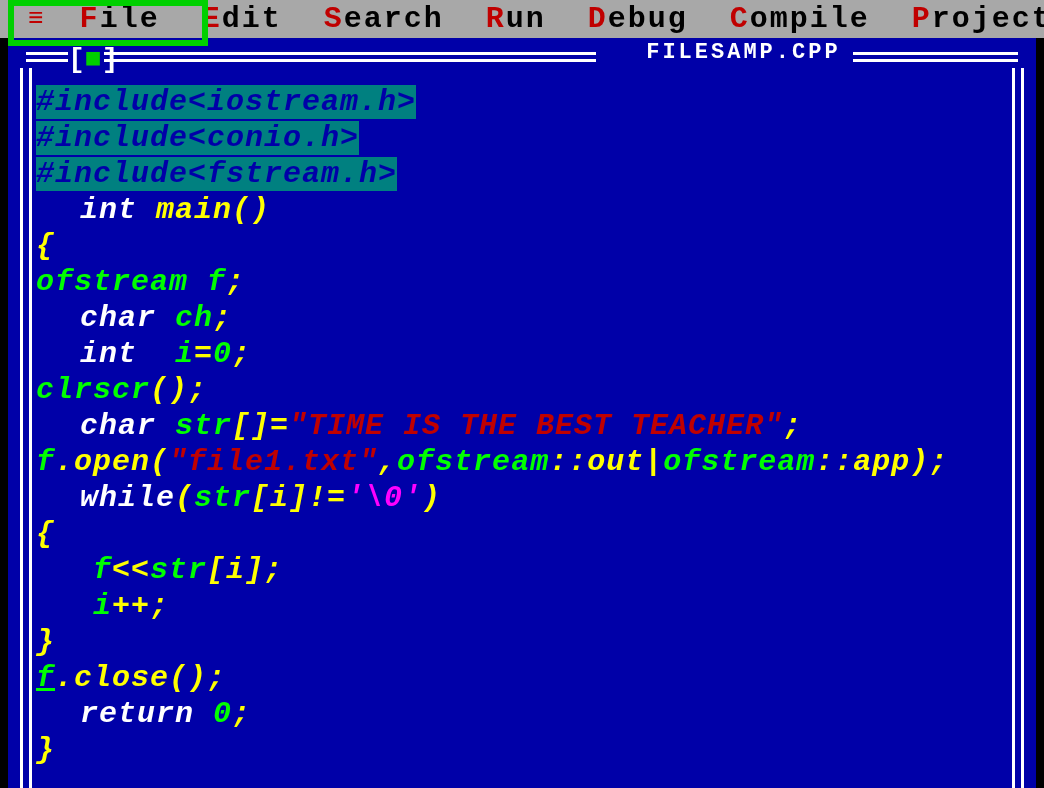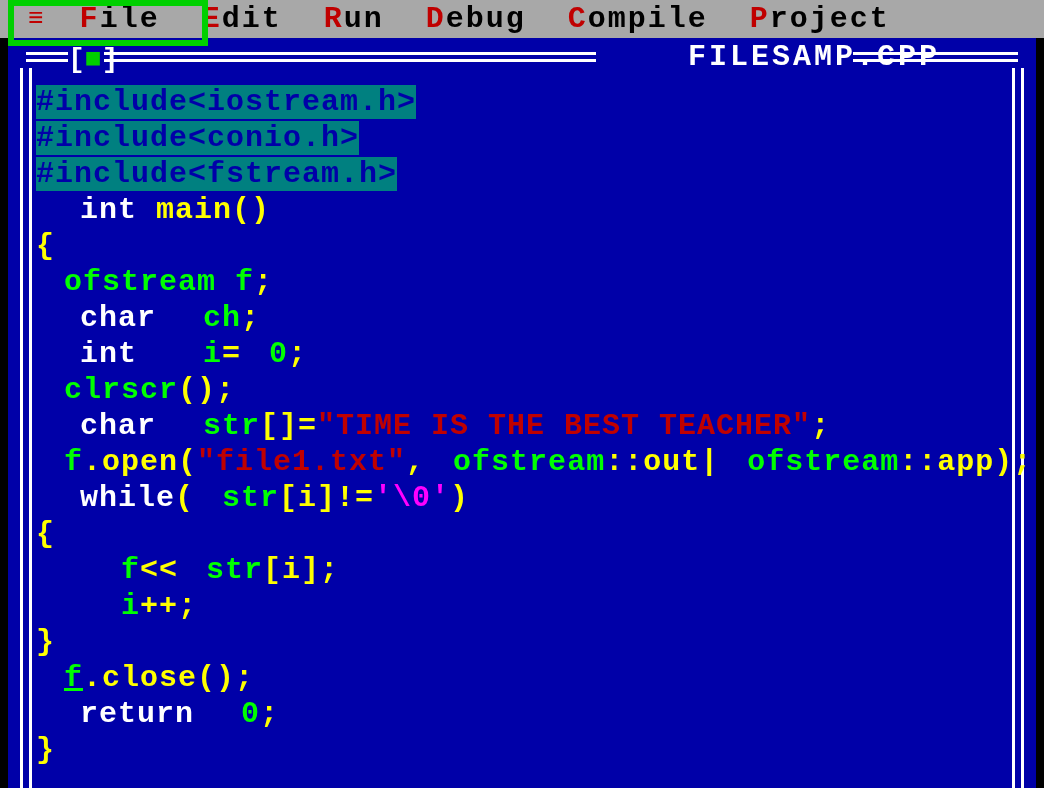--- a/index.html
+++ b/index.html
@@ -78,23 +78,23 @@
     position: absolute;
     top: 6px;
     left: 60px;
     color: #fff;
     font-size: 28px;
   }
   .close-box .inner { color: #00d000; }
   .title {
     position: absolute;
     top: 2px;
-    left: 659px;
+    left: 622px;
     color: #fff;
-    font-size: 30px;
+    font-size: 22px;
     letter-spacing: 3px;
     white-space: pre;
     text-align: center;
   }
   .frame-left, .frame-right {
     position: absolute;
     top: 30px;
     bottom: 0;
     width: 12px;
   }
@@ -103,38 +103,39 @@
   .code {
     position: absolute;
     top: 46px;
     left: 28px;
     right: 28px;
     font-size: 30px;
     line-height: 36px;
     letter-spacing: 1px;
     white-space: pre;
   }
-  .line { display: block; }
+  .line { display: block; font-style: italic; }
   .c-teal-bg { background: #008080; color: #0000a8; }
   .c-white { color: #fff; margin-left: 44px; }
   .c-yellow { color: #ffff00; }
-  .c-green { color: #00ff00; margin-left: 28px; }
+  .c-green { color: #00ff00; }
   .c-red { color: #c00000; }
   .c-magenta { color: #ff00ff; }
   .underline { text-decoration: underline; text-decoration-thickness: 3px; }
 </style>
 </head>
 <body>
 
 <div class="menu-highlight"></div>
 
 <div class="menubar">
   <span class="hamburger">≡</span>
   <span class="menu-item"><span class="hotkey">F</span><span>ile</span></span>
   <span class="menu-item"><span class="hotkey">E</span><span>dit</span></span>
+  <span class="menu-item"><span class="hotkey">S</span><span>earch</span></span>
   <span class="menu-item"><span class="hotkey">R</span><span>un</span></span>
   <span class="menu-item"><span class="hotkey">D</span><span>ebug</span></span>
   <span class="menu-item"><span class="hotkey">C</span><span>ompile</span></span>
   <span class="menu-item"><span class="hotkey">P</span><span>roject</span></span>
 </div>
 
 <div class="editor-area">
   <div class="frame-top">
     <div class="dbl-line-left"></div>
     <span class="close-box"><span>[</span><span class="inner">■</span><span>]</span></span>

